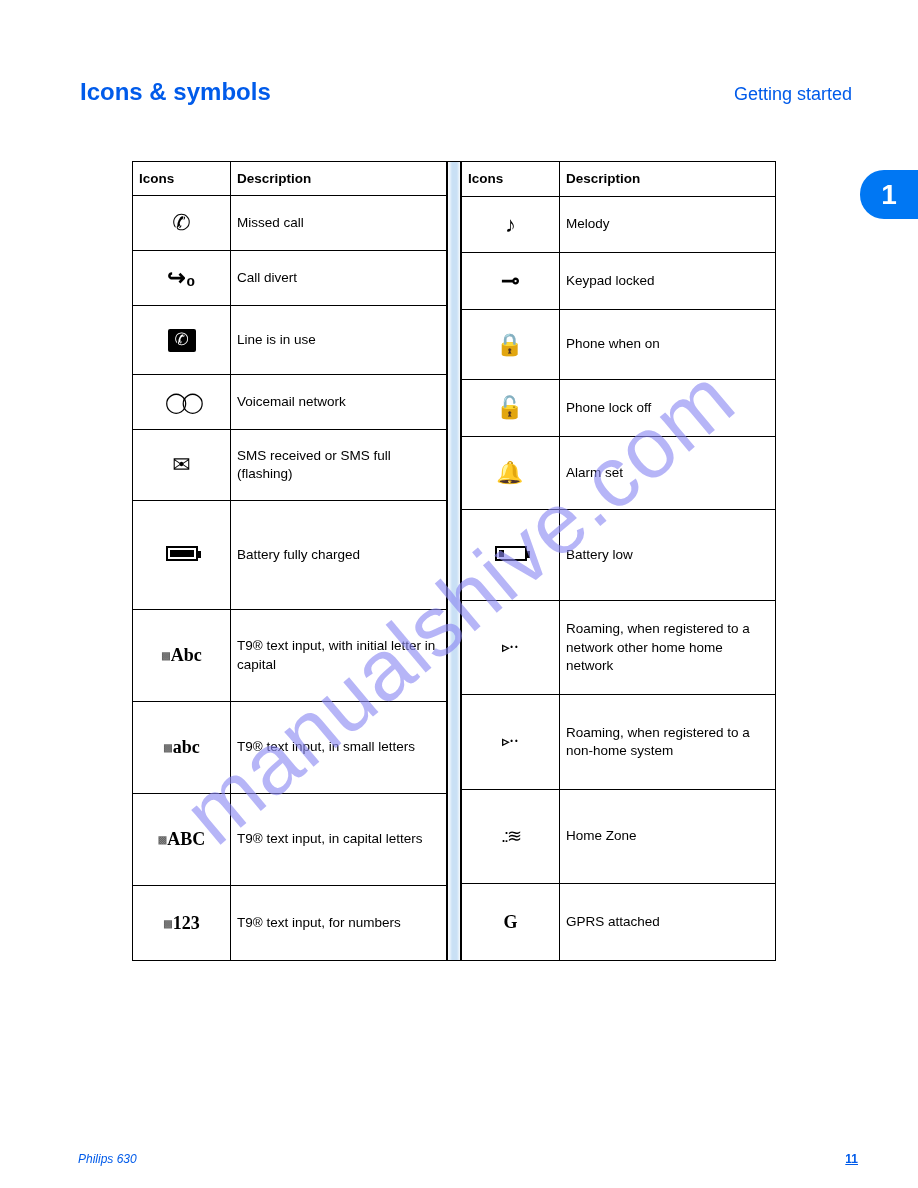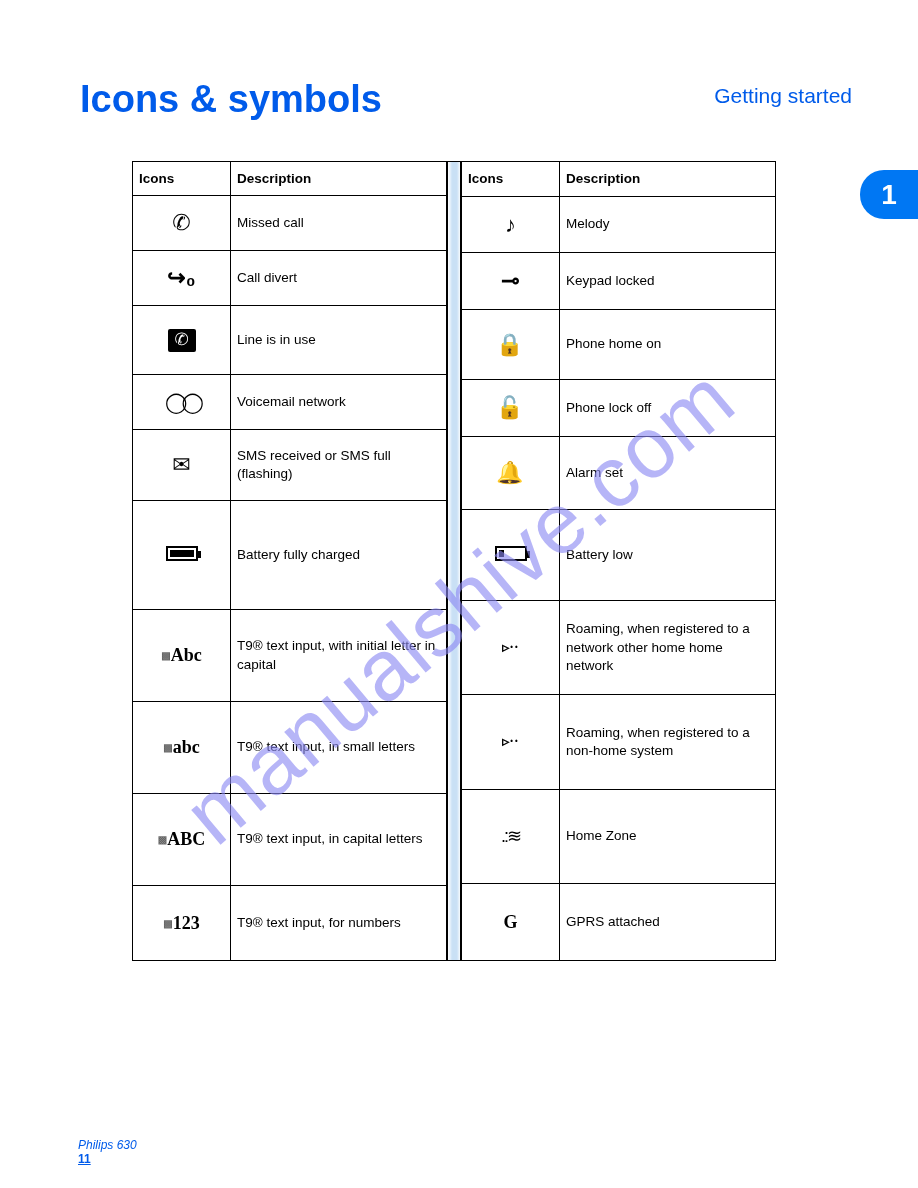--- a/index.html
+++ b/index.html
@@ -9,29 +9,29 @@
     font-family: Arial, Helvetica, sans-serif;
     width: 918px;
     height: 1188px;
     position: relative;
     overflow: hidden;
   }
   .page-title {
     position: absolute;
     left: 80px;
     top: 78px;
-    font-size: 38px;
+    font-size: 24px;
     font-weight: bold;
     color: #005bea;
   }
   .breadcrumb {
     position: absolute;
     right: 66px;
     top: 84px;
-    font-size: 21px;
+    font-size: 18px;
     color: #005bea;
     text-align: right;
   }
   .section-tab {
     position: absolute;
     right: 0;
     top: 170px;
     width: 58px;
     height: 49px;
     background: #0077f3;
@@ -160,21 +160,20 @@
   }
   .footer {
     position: absolute;
     left: 78px; right: 60px;
     bottom: 22px;
     font-size: 12px;
     color: #005bea;
     display: flex;
     justify-content: space-between;
     font-style: italic;
-    flex-direction: column;
   }
   .footer .pg { font-style: normal; font-weight: bold; text-decoration: underline; }
 </style>
 </head>
 <body>
 
 <div class="page-title">Icons &amp; symbols</div>
 <div class="breadcrumb">Getting started</div>
 <div class="section-tab">1</div>
 
@@ -248,21 +247,21 @@
     <tr style="height:55px">
       <td class="col-icon"><span class="glyph">♪</span></td>
       <td class="col-desc">Melody</td>
     </tr>
     <tr style="height:55px">
       <td class="col-icon"><span class="glyph" style="font-weight:bold">⊸</span></td>
       <td class="col-desc">Keypad locked</td>
     </tr>
     <tr style="height:69px">
       <td class="col-icon"><span class="glyph">🔒</span></td>
-      <td class="col-desc">Phone home on</td>
+      <td class="col-desc">Phone when on</td>
     </tr>
     <tr style="height:55px">
       <td class="col-icon"><span class="glyph">🔓</span></td>
       <td class="col-desc">Phone lock off</td>
     </tr>
     <tr style="height:71px">
       <td class="col-icon"><span class="glyph">🔔</span></td>
       <td class="col-desc">Alarm set</td>
     </tr>
     <tr style="height:89px">

